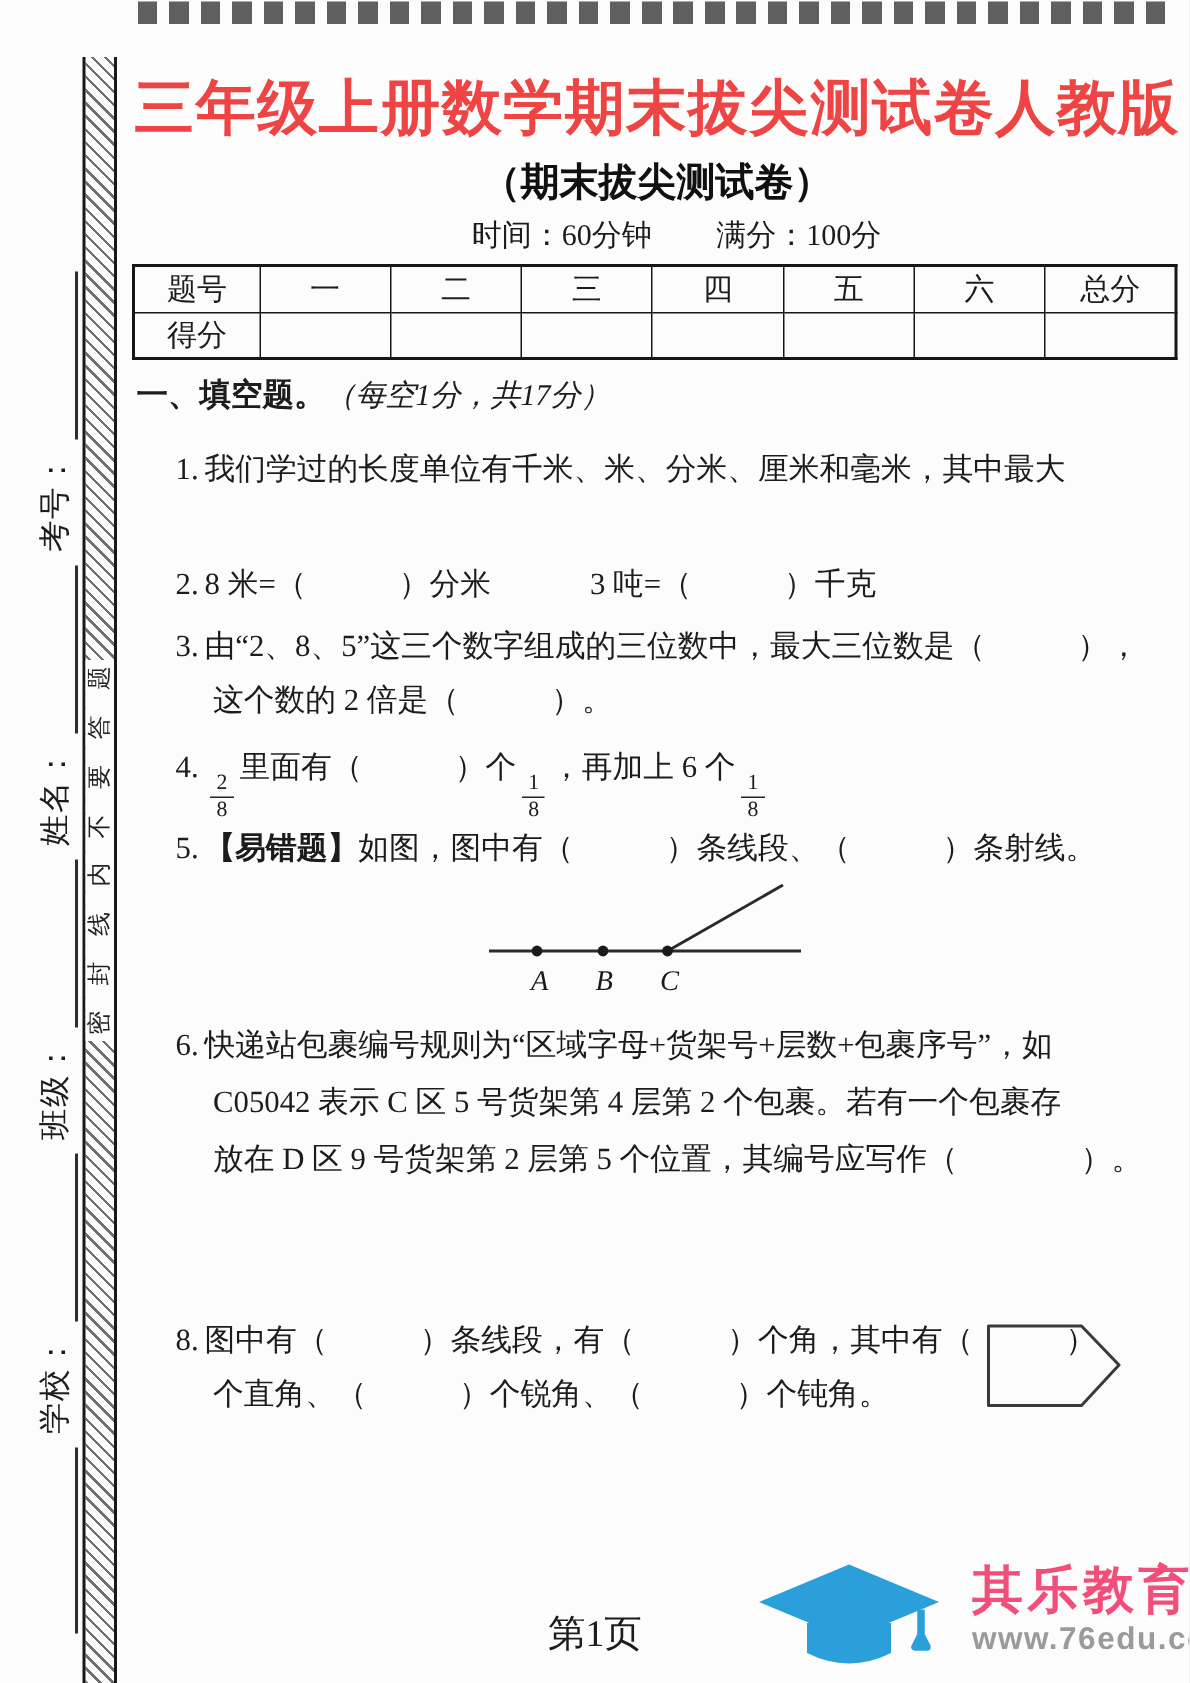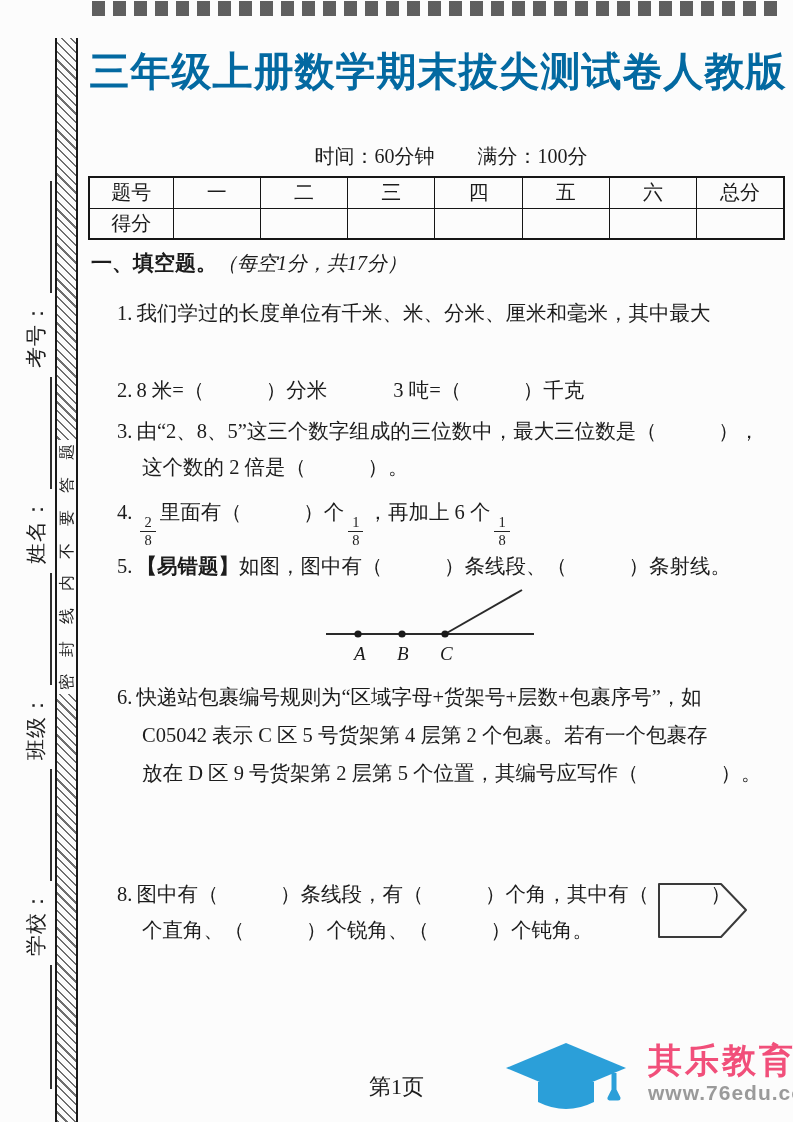--- a/index.html
+++ b/index.html
@@ -35,21 +35,21 @@
     position:absolute; left:0; right:0; top:402px; height:254px;
     background:#fcfcfc; display:flex; flex-direction:column;
     justify-content:space-between; align-items:center; padding:4px 0;
     font-size:16px; color:#222;
   }
   .seal-chars .seal-char { display:block; transform:rotate(-90deg); line-height:1; }
   
   .title {
     position:absolute; left:88px; top:44px; width:700px; text-align:center;
     font-family:"Liberation Sans","DejaVu Sans",sans-serif;
-    font-size:40px; font-weight:700; color:#0369a1; letter-spacing:1px; white-space:nowrap;
+    font-size:40px; font-weight:700; color:#ef4444; letter-spacing:1px; white-space:nowrap;
   }
   .subtitle {
     position:absolute; left:88px; top:104px; width:700px; text-align:center;
     font-family:"Liberation Sans","DejaVu Sans",sans-serif;
     font-size:26px; font-weight:700; color:#101010;
   }
   .meta { position:absolute; left:88px; top:143px; width:688px; text-align:center;
     font-size:20px; }
   .meta span { margin-left:38px; }
   
@@ -73,21 +73,21 @@
   .qnum { margin-right:4px; }
   .q2part2 { margin-left:66px; }
   .qtag { font-family:Liberation Mono, monospace; font-weight:700; }
   .frac { display:inline-flex; flex-direction:column; vertical-align:-8px;
     text-align:center; font-size:14.5px; line-height:1.15; margin:0 4px; }
   .frac .den { border-top:1.5px solid #222; padding:0 4px; }
   .fig-svg, .pent-svg { position:absolute; }
   .fig-label { font-style:italic; }
   
   .page-number { position:absolute; left:0; top:1072px; width:793px;
-    text-align:center; font-size:22px; }
+    text-align:center; font-size:25px; }
   .logo { position:absolute; left:500px; top:1040px; display:flex; align-items:flex-start; }
   .logo-texts { margin-left:6px; display:flex; flex-direction:column; }
   .logo-name { font-family:"Liberation Sans","DejaVu Sans",sans-serif;
     font-weight:700; font-size:34px; letter-spacing:3px; line-height:1.2; }
   .logo-url { font-family:"Liberation Sans","DejaVu Sans",sans-serif;
     font-weight:700; font-size:21px; letter-spacing:1px; }
 </style>
 </head>
 <body>
 
@@ -114,20 +114,21 @@
         <span class="seal-char">要</span>
         <span class="seal-char">不</span>
         <span class="seal-char">内</span>
         <span class="seal-char">线</span>
         <span class="seal-char">封</span>
         <span class="seal-char">密</span>
       </div>
   </div>
 
   <div class="title">三年级上册数学期末拔尖测试卷人教版</div>
+  <div class="subtitle">（期末拔尖测试卷）</div>
 
   <div class="meta">
     <span>时间：60分钟</span>
     <span>满分：100分</span>
   </div>
 
   <table class="score-table">
     <tbody>
       <tr>
         <td>题号</td>

